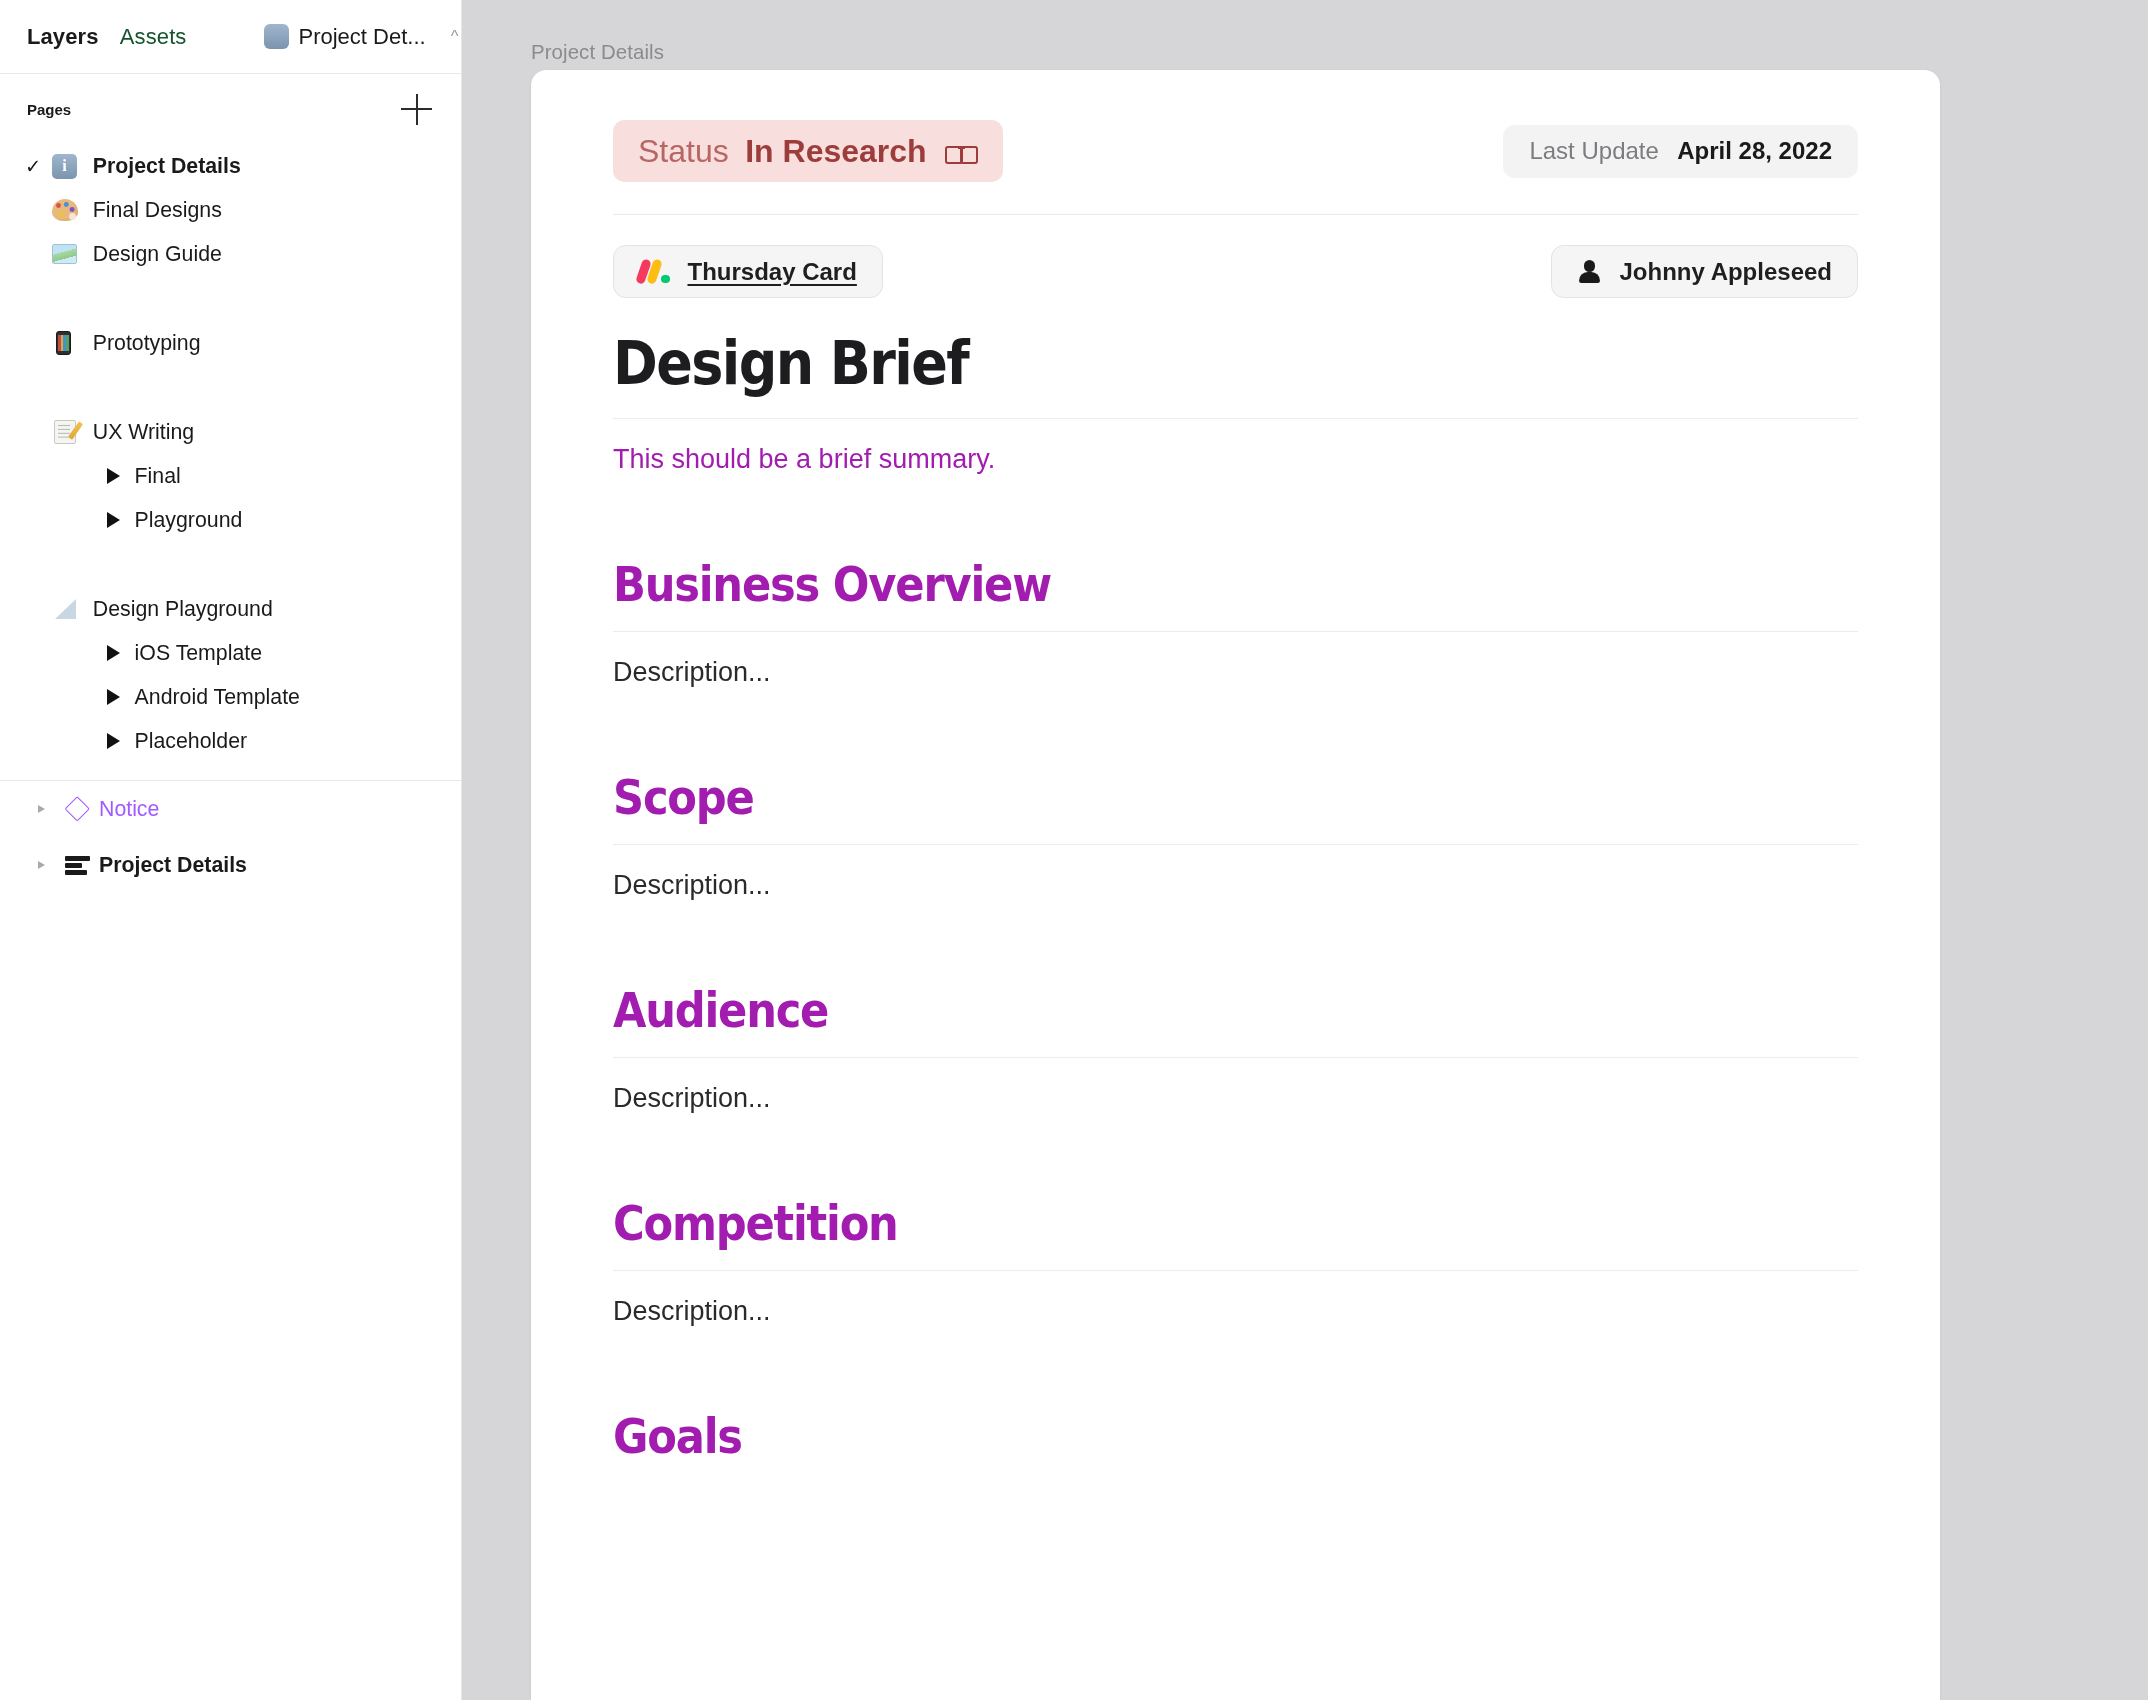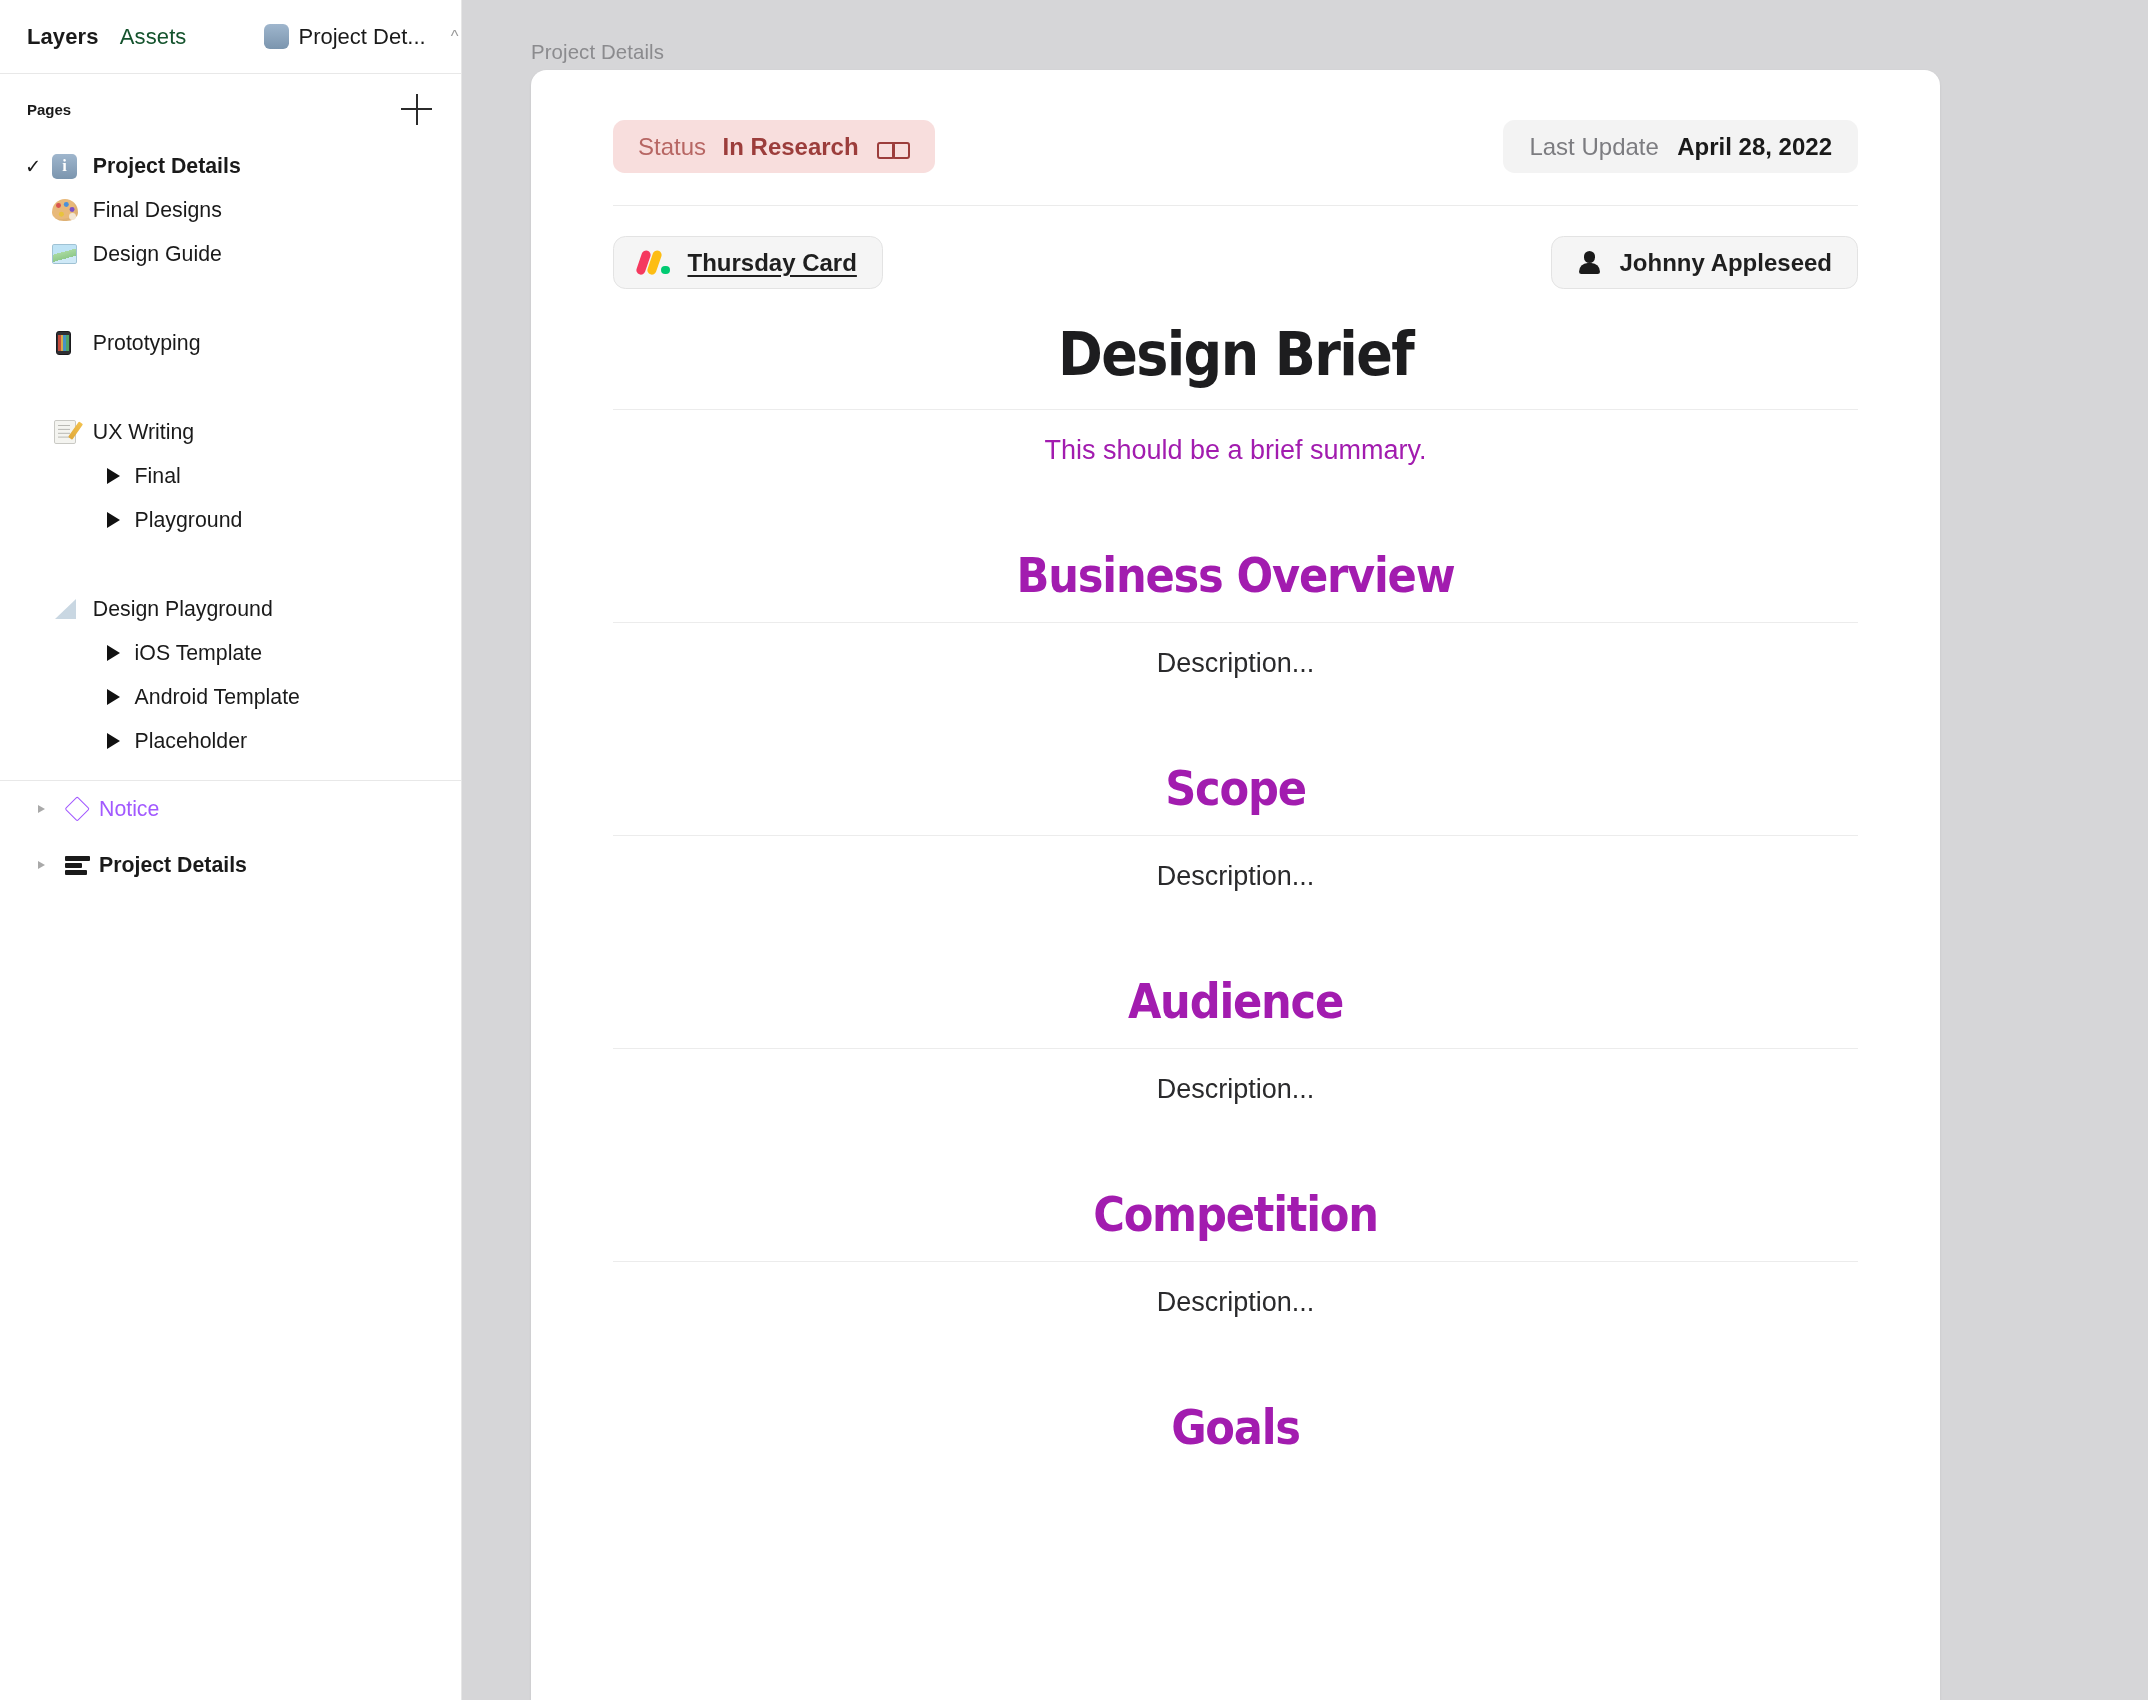--- a/index.html
+++ b/index.html
@@ -3,21 +3,21 @@
 <meta charset="utf-8">
 <style>
   * { margin:0; padding:0; box-sizing:border-box; }
   html, body {
     width:2148px; height:1700px;
     overflow:hidden;
     background:#ffffff;
     font-family:"Liberation Sans","DejaVu Sans",sans-serif;
     -webkit-font-smoothing:antialiased;
   }
-  #app { position:relative; width:2148px; height:1700px; display:flex;text-align:center; }
+  #app { position:relative; width:2148px; height:1700px; display:flex; }
 
   
   #sidebar {
     width:462px; height:1700px;
     background:#ffffff;
     border-right:1px solid #e6e6e6;
     flex:0 0 462px;
     position:relative;
   }
   .tabbar {
@@ -203,21 +203,21 @@
   }
 
   .meta-row {
     display:flex; align-items:center; justify-content:space-between;
     padding-top:50px;
   }
   .status-pill {
     display:inline-flex; align-items:center; gap:16.5px;
     background:#f8dedd; border-radius:11.6px;
     padding:12.6px 25px;
-    font-size:24px;
+    font-size:32px;
   }
   .status-pill .k { color:#b76663; }
   .status-pill .v { color:#9c3d3b; font-weight:600; }
   .glasses {
     width:33px; height:17.5px; position:relative; display:inline-block; margin-left:1.9px;
   }
   .glasses:before, .glasses:after {
     content:""; position:absolute; top:3.9px; width:13.6px; height:13.6px;
     border:2.4px solid #9c3d3b; border-radius:2.9px;
   }

